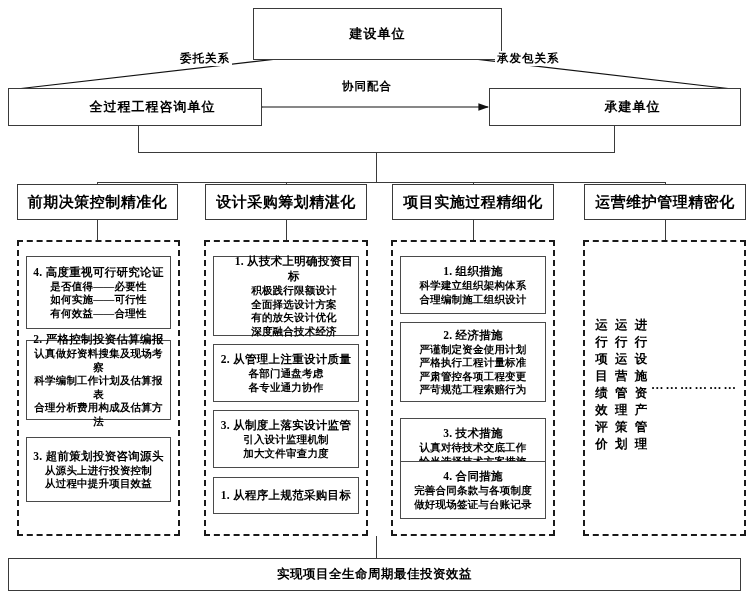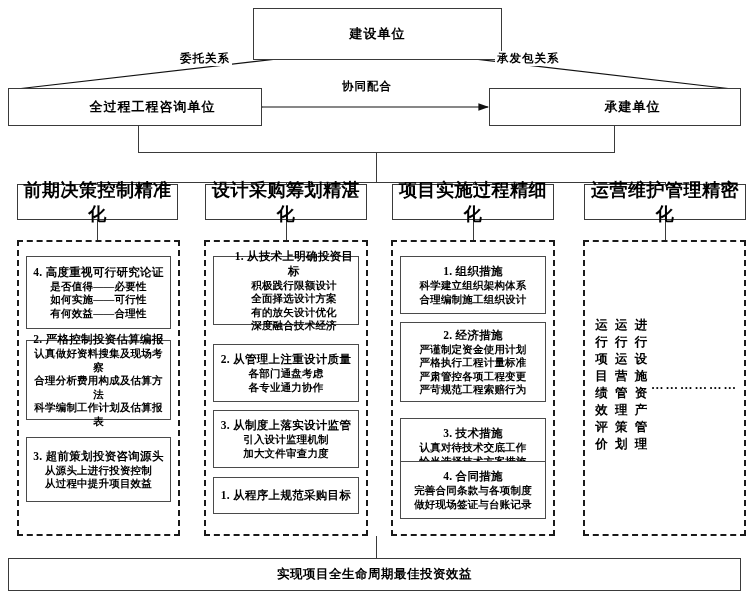--- a/index.html
+++ b/index.html
@@ -11,21 +11,21 @@
   .stage{position:absolute;inset:0;}
 
   .box{
     position:absolute;box-sizing:border-box;
     border:1px solid #3a3a3a;background:#fff;
     display:flex;align-items:center;justify-content:center;
     text-align:center;
   }
   .box.top{ font-size:13px; font-weight:700; letter-spacing:1px;}
   .box.mid{ font-size:13px; font-weight:700; letter-spacing:1px;padding-left:35px;}
-  .box.cat{ font-size:18px; font-weight:700; letter-spacing:.5px;}
+  .box.cat{ font-size:15px; font-weight:700; letter-spacing:.5px;}
   .box.bottom{ font-size:12.5px; font-weight:700; letter-spacing:.5px;}
 
   .dashcol{
     position:absolute;box-sizing:border-box;
     border:2px dashed #1a1a1a;background:#fff;
   }
 
   .item{
     position:absolute;box-sizing:border-box;
     border:1.5px solid #4a4a4a;background:#fff;
@@ -131,30 +131,30 @@
 
   <div class="item" style="left:26px;top:256px;width:145px;height:73px;">
     <div class="hd">4. 高度重视可行研究论证</div>
     <div class="ln">是否值得——必要性</div>
     <div class="ln">如何实施——可行性</div>
     <div class="ln">有何效益——合理性</div>
   </div>
   <div class="item" style="left:26px;top:340px;width:145px;height:80px;">
     <div class="hd">2. 严格控制投资估算编报</div>
     <div class="ln">认真做好资料搜集及现场考察</div>
+    <div class="ln">科学编制工作计划及估算报表</div>
     <div class="ln">合理分析费用构成及估算方法</div>
-    <div class="ln">科学编制工作计划及估算报表</div>
   </div>
   <div class="item" style="left:26px;top:437px;width:145px;height:65px;">
     <div class="hd">3. 超前策划投资咨询源头</div>
     <div class="ln">从源头上进行投资控制</div>
     <div class="ln">从过程中提升项目效益</div>
   </div>
 
-  <div class="item" style="left:213px;top:256px;width:146px;height:69px;padding-left:19px;">
+  <div class="item" style="left:213px;top:256px;width:146px;height:80px;padding-left:19px;">
     <div class="hd">1. 从技术上明确投资目标</div>
     <div class="ln">积极践行限额设计</div>
     <div class="ln">全面择选设计方案</div>
     <div class="ln">有的放矢设计优化</div>
     <div class="ln">深度融合技术经济</div>
   </div>
   <div class="item" style="left:213px;top:344px;width:146px;height:58px;">
     <div class="hd">2. 从管理上注重设计质量</div>
     <div class="ln">各部门通盘考虑</div>
     <div class="ln">各专业通力协作</div>

